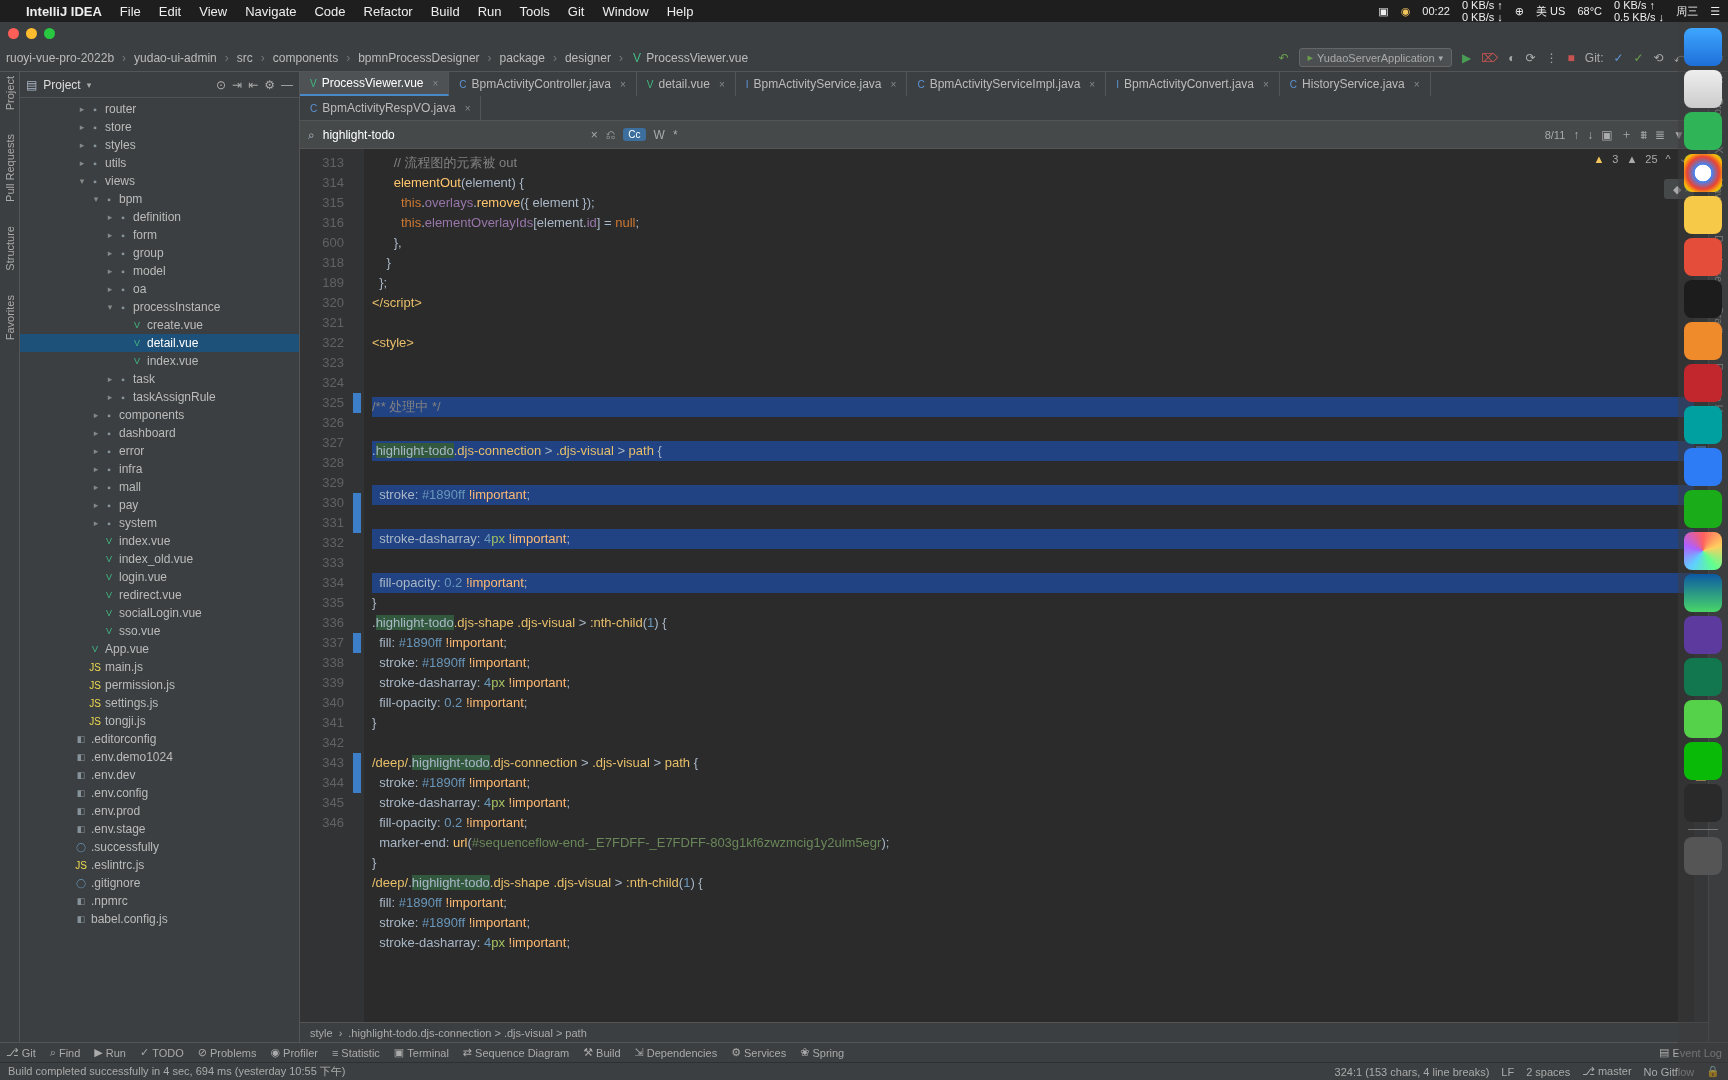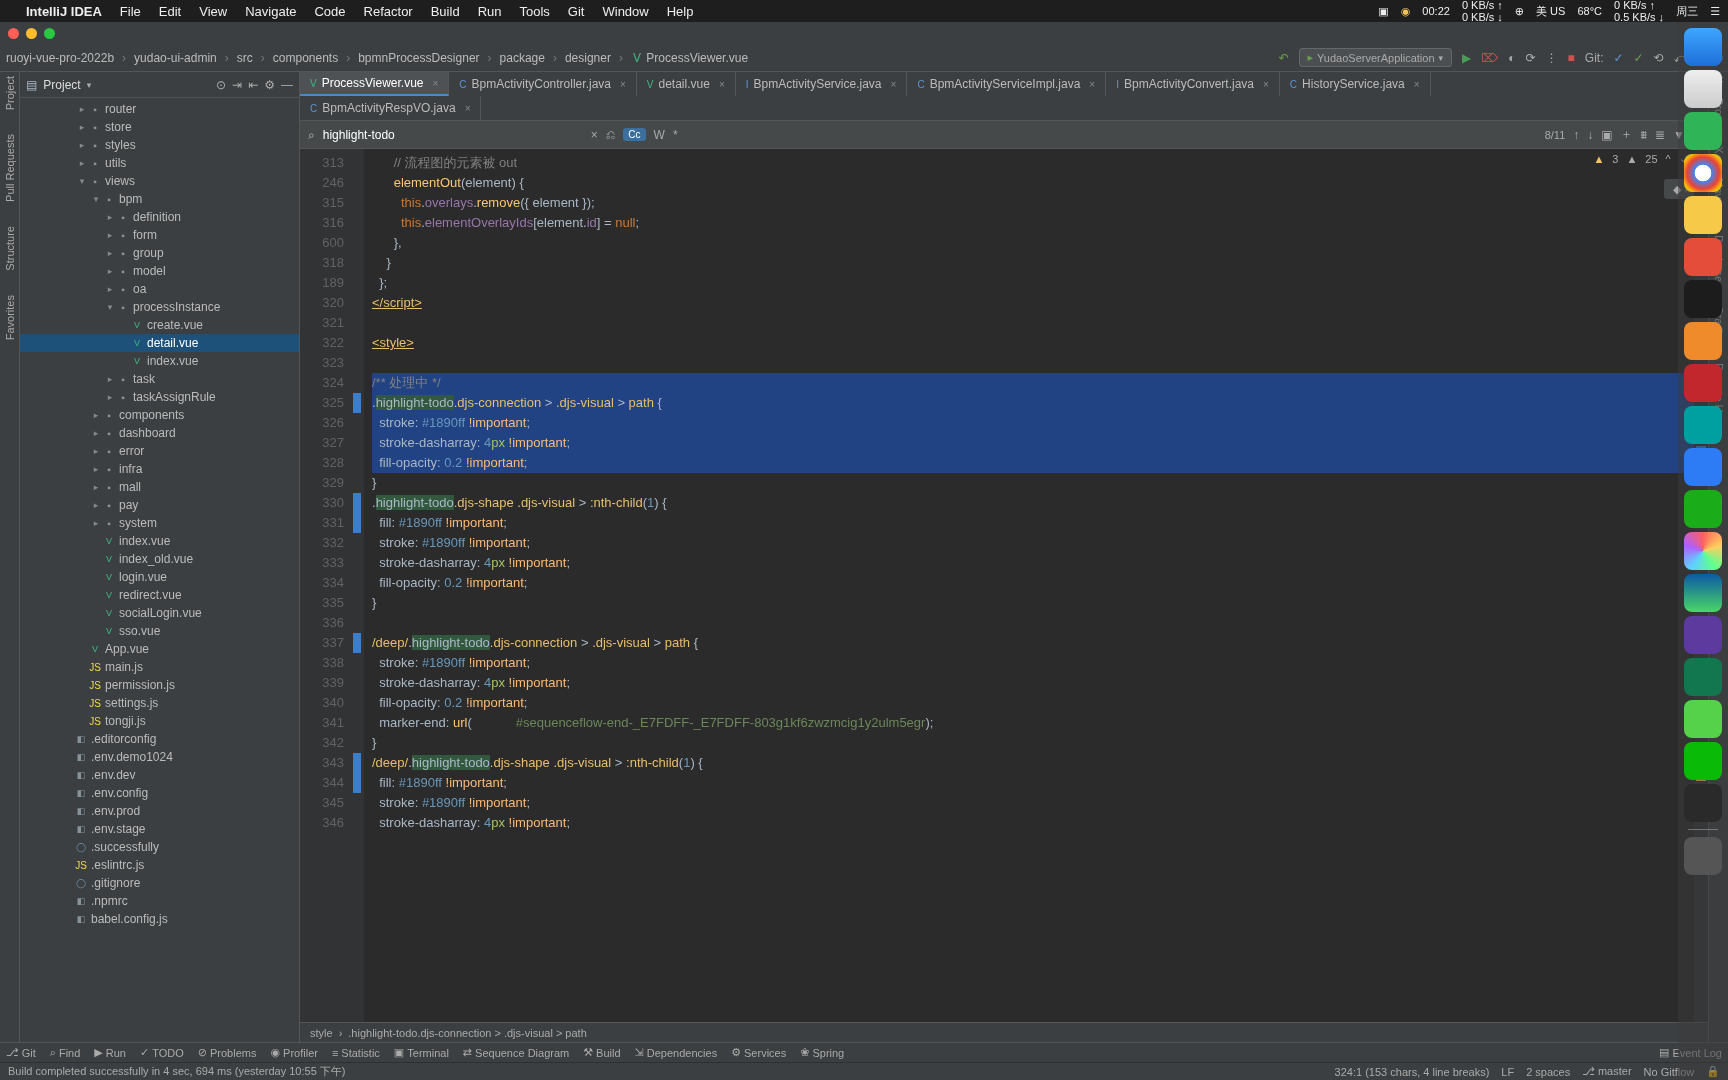--- a/index.html
+++ b/index.html
@@ -77,27 +77,27 @@
 
 
 .code-wrap { flex: 1; display: flex; position: relative; font-family: "JetBrains Mono", Menlo, Consolas, monospace; font-size: 13px; overflow: hidden; }
 .gutter { width: 50px; background: #313335; text-align: right; padding: 4px 6px 0 0; color: #606366; line-height: 20px; user-select: none; }
 .gutter div { height: 20px; }
 .marks { width: 14px; background: #313335; padding-top: 4px; }
 .marks div { height: 20px; display: flex; align-items: center; justify-content: center; }
 .mark-blue { width: 8px; height: 8px; background: #3c7ec7; }
 .code { flex: 1; padding: 4px 0 0 8px; line-height: 20px; white-space: pre; position: relative; }
 .code .line { height: 20px; }
-.code .hl-sel { background: #214283; }
+.code .hl-sel { background: #214283; margin-top: 24px; }
 .code .hl-find { background: #32593d; }
 .kw { color: #cc7832; }
-.str { color: #6a8759; margin-left: 44px; }
+.str { color: #6a8759; }
 .num { color: #6897bb; }
 .prop { color: #9876aa; }
-.tag { color: #e8bf6a; text-decoration: underline; }
+.tag { color: #e8bf6a; }
 .comment { color: #808080; }
 .fn { color: #ffc66d; }
 .css-sel { color: #e8bf6a; }
 .css-prop { color: #a9b7c6; }
 .css-val { color: #a5c261; }
 .css-color { color: #6897bb; }
 .important { color: #fdba74; }
 
 
 .minimap { width: 14px; background: #313335; position: relative; }
@@ -551,21 +551,21 @@
         <span class="warn-tri">▲</span>
           <span>3</span>
         <span>▲</span>
           <span>25</span>
         <span>^</span>
         <span>⌄</span>
       </div>
       <div class="ai-widget">◆ ×</div>
       <div class="gutter" id="gutter">
           <div>313</div>
-          <div>246</div>
+          <div>314</div>
           <div>315</div>
           <div>316</div>
           <div>600</div>
           <div>318</div>
           <div>189</div>
           <div>320</div>
           <div>321</div>
           <div>322</div>
           <div>323</div>
           <div>324</div>

